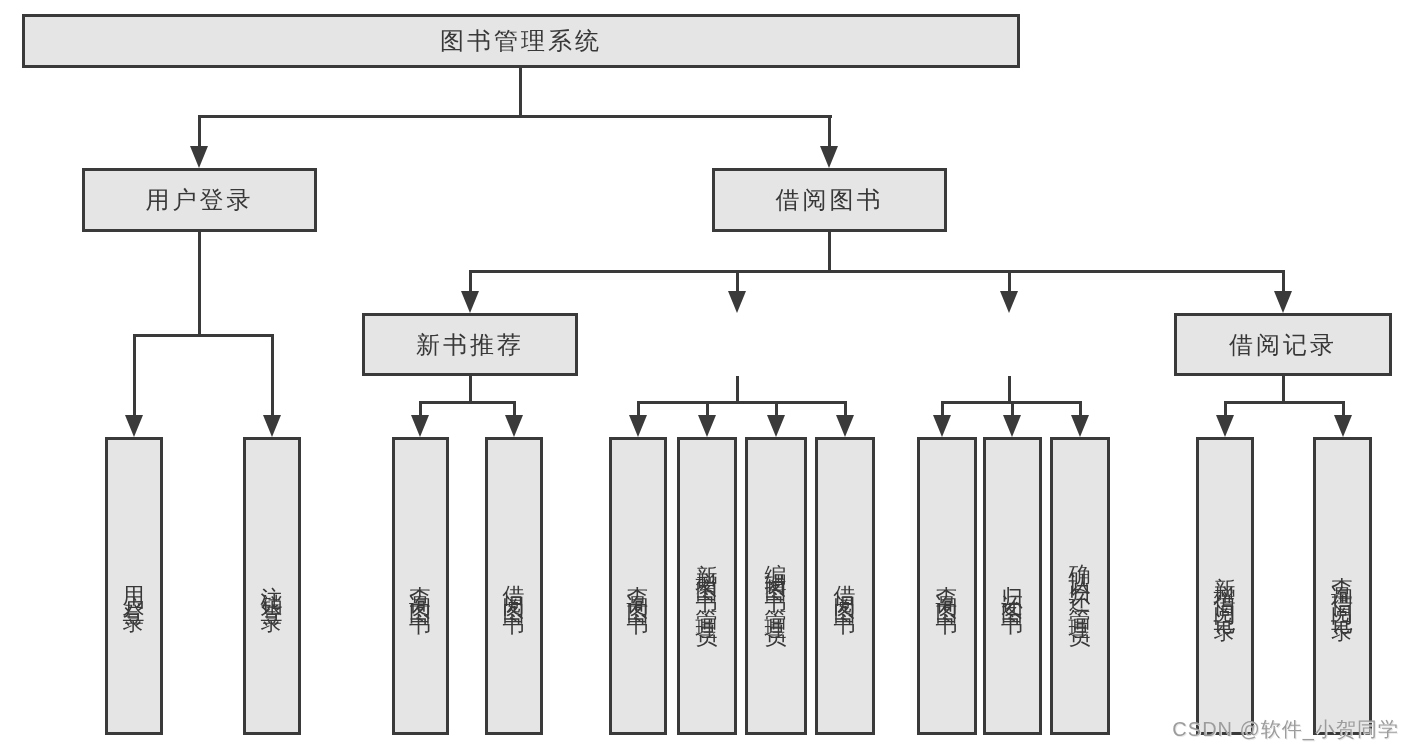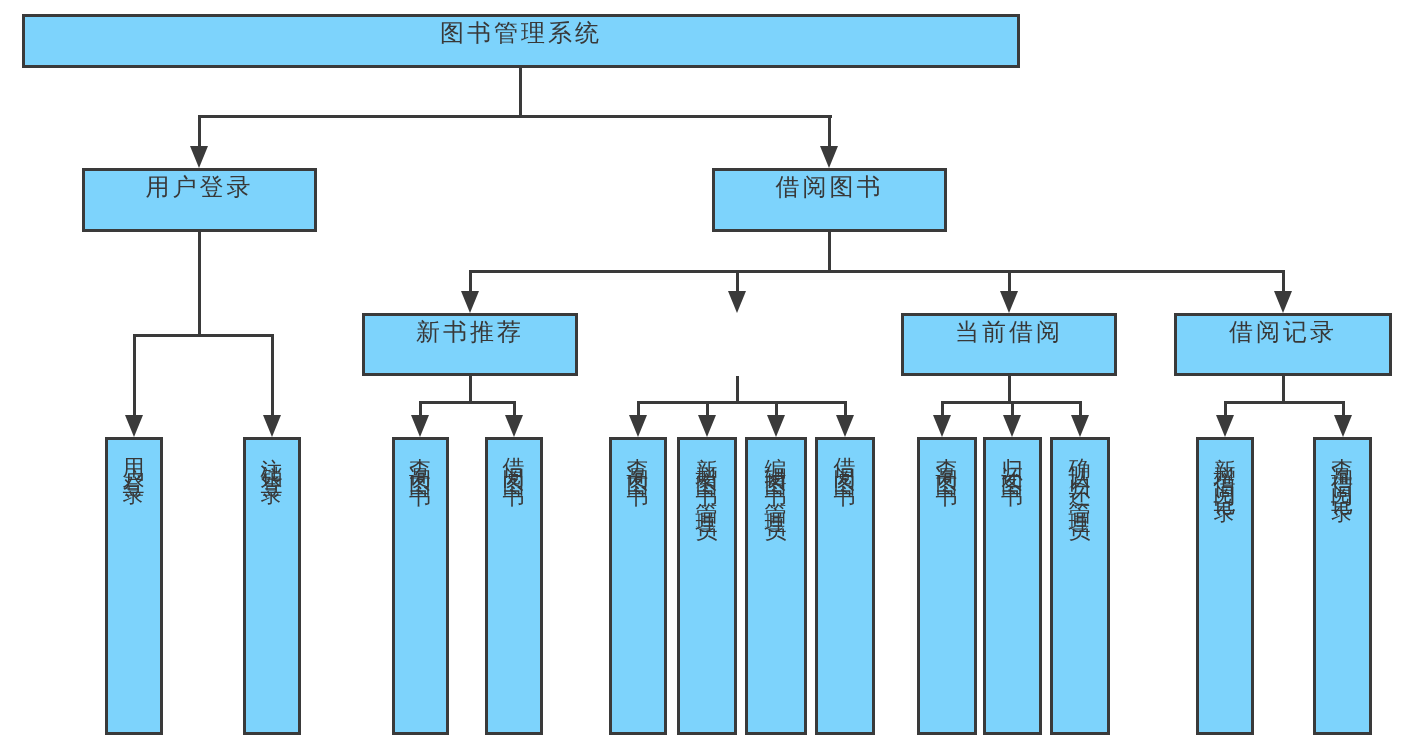--- a/index.html
+++ b/index.html
@@ -14,22 +14,22 @@
     width:1405px;height:747px;
     background:var(--bg);
     font-family:"Liberation Sans","DejaVu Sans",sans-serif;
     color:var(--text);
     overflow:hidden;
   }
   .box{
     position:absolute;
     box-sizing:border-box;
     border:3px solid var(--line);
-    background:#7dd3fc;
-    display:flex;justify-content:center;
+    background:#e5e5e5;
+    display:flex;align-items:center;justify-content:center;
   }
   .hbox{font-size:24px;letter-spacing:3px;}
   .vbox .vtext{
     writing-mode:vertical-lr;
     text-orientation:mixed;
     font-size:22px;
     letter-spacing:9px;
     line-height:1.05;
     white-space:nowrap;
   }
@@ -145,23 +145,20 @@
   <div class="box hbox" id="b-login">
     <span>用户登录</span>
   </div>
   <div class="box hbox" id="b-mgmt">
     <span>借阅图书</span>
   </div>
 
   <div class="box hbox" id="b-rec">
     <span>新书推荐</span>
   </div>
-  <div class="box hbox" id="b-cur">
-    <span>当前借阅</span>
-  </div>
   <div class="box hbox" id="b-recs">
     <span>借阅记录</span>
   </div>
 
   <div class="box vbox leaf" id="l1">
     <span class="vtext">用户登录</span>
   </div>
   <div class="box vbox leaf" id="l2">
     <span class="vtext">注销登录</span>
   </div>
@@ -265,14 +262,15 @@
 
   <div>
     <div class="vl" id="cG1"></div>
     <div class="hl" id="cG2"></div>
     <div class="vl" id="cG3"></div>
     <div class="vl" id="cG4"></div>
     <div class="arr" id="aG1"></div>
     <div class="arr" id="aG2"></div>
   </div>
 
+  <div class="watermark">CSDN @软件_小贺同学</div>
 
 </div>
 
 </body></html>

